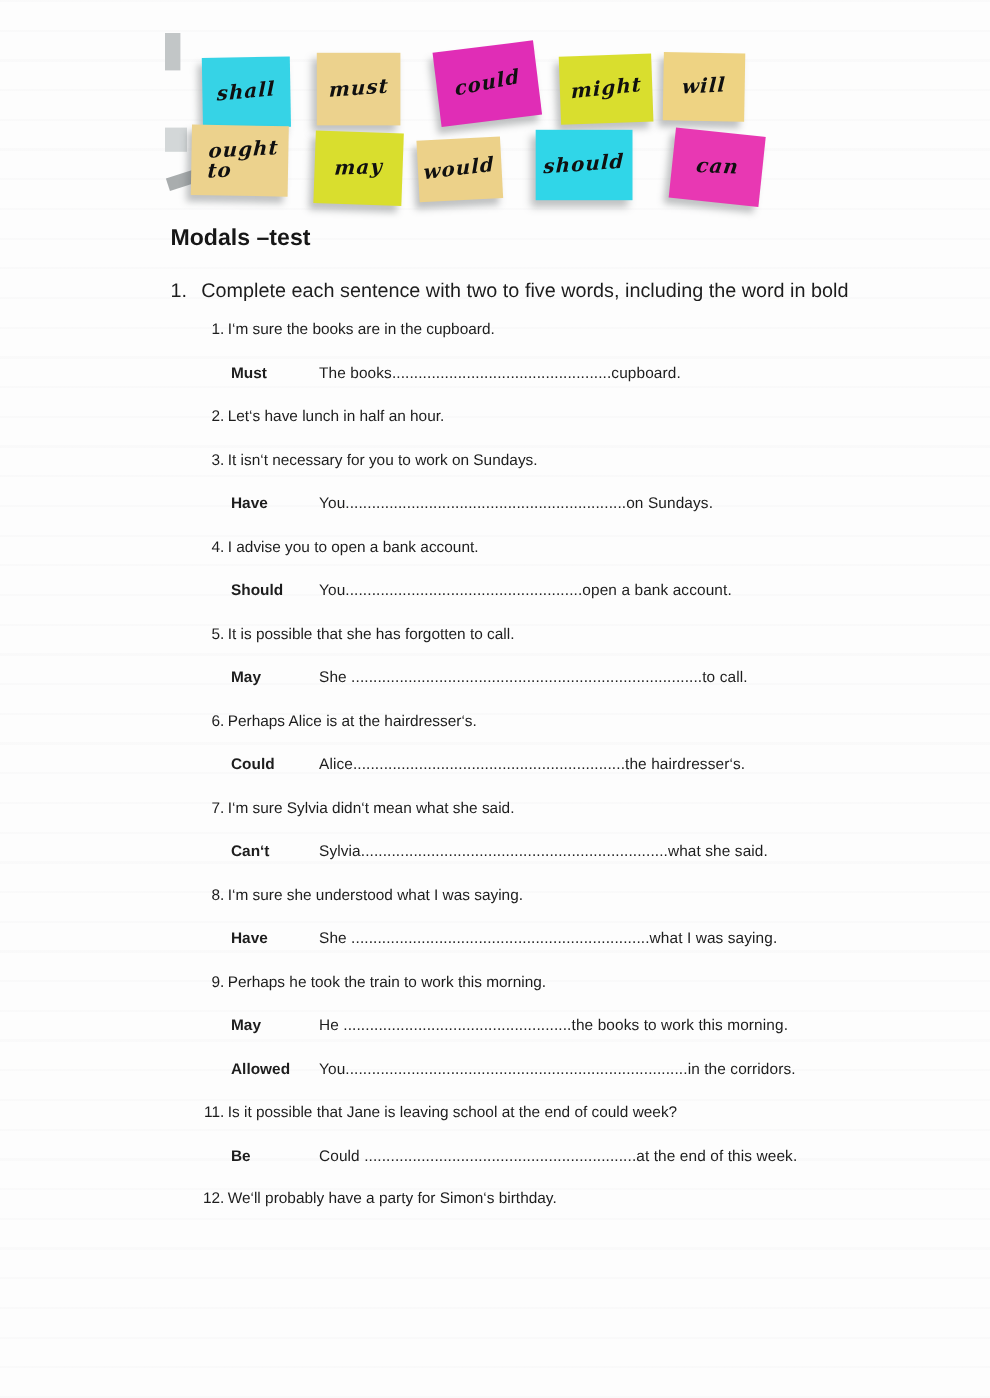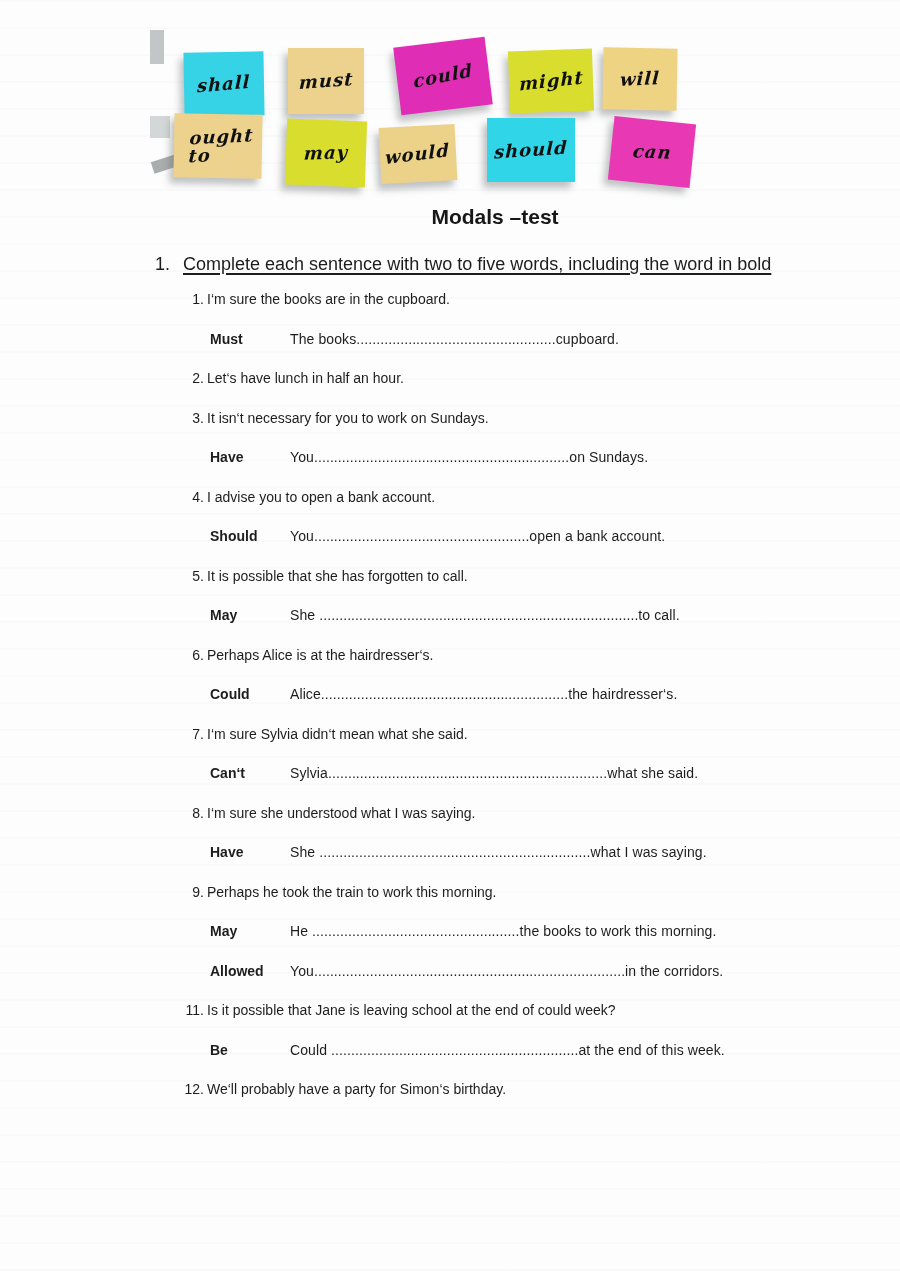--- a/index.html
+++ b/index.html
@@ -38,30 +38,30 @@
   .n-would {left:380px;top:126px;width:76px;height:56px;transform:rotate(-3deg);}
   .n-should{left:487px;top:118px;width:88px;height:64px;}
   .n-can   {left:611px;top:120px;width:82px;height:64px;transform:rotate(6deg);}
   .edge-artifact{position:absolute;}
   .ea-1{left:150px;top:30px;width:14px;height:34px;background:#c2c6c7;}
   .ea-2{left:150px;top:116px;width:20px;height:22px;background:#d3d7d8;}
   .ea-3{left:152px;top:158px;width:26px;height:12px;background:#a9adae;transform:rotate(-18deg);}
 
   
   .doc-title{
-    margin:8px 65px 0 155px;text-align:center;
+    margin:8px 65px 0 155px;text-align:left;
     font-size:21px;font-weight:bold;line-height:27px;color:#171717;
   }
   .instruction{
     margin:22px 0 0 155px;display:flex;align-items:baseline;
     font-size:18px;line-height:24px;
   }
   .instruction .inum{width:20px;margin-right:8px;}
   .instruction .itext{
-    text-decoration:underline;text-underline-offset:3px;text-decoration-thickness:1.5px;text-align:center;
+    text-underline-offset:3px;text-decoration-thickness:1.5px;text-align:center;
   }
   .items{margin:12px 0 0 180px;}
   .line{line-height:22px;margin-bottom:17.5px;font-size:14px;white-space:nowrap;}
   .num{display:inline-block;width:24px;text-align:right;margin-right:3px;}
   .key{display:inline-block;width:80px;margin-left:30px;font-weight:bold;}
   .answer{letter-spacing:0.1px;}
 </style>
 </head>
 <body>
 

